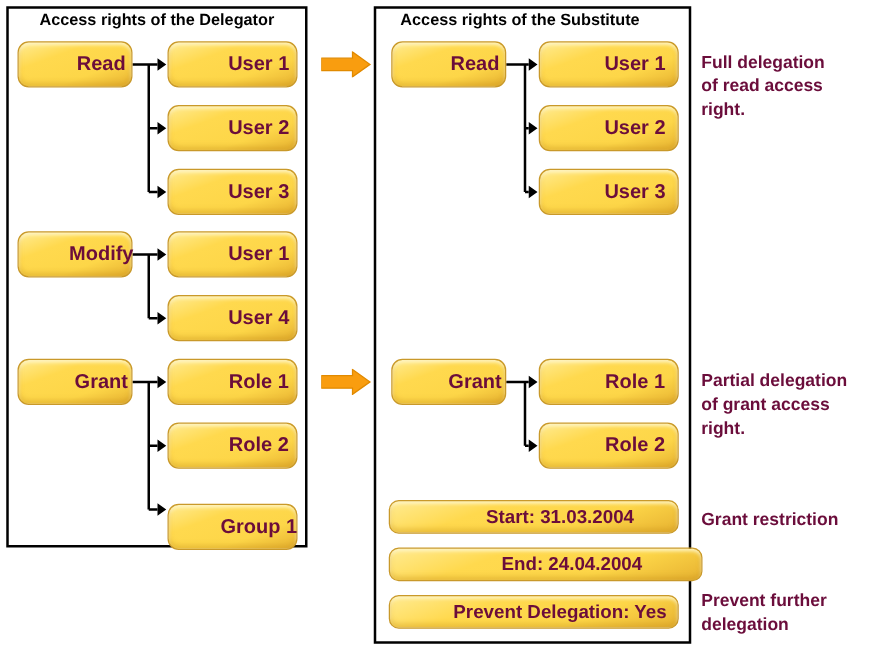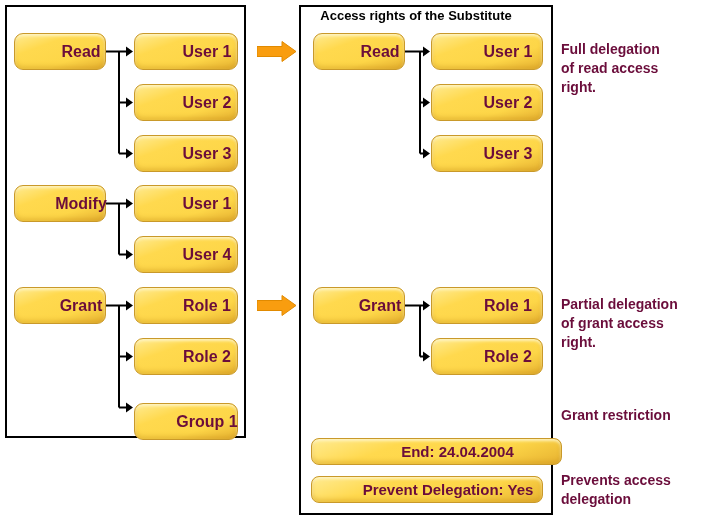--- a/index.html
+++ b/index.html
@@ -35,20 +35,21 @@
   #connector-overlay{left:0;top:0;}
 </style>
 </head>
 <body>
 
 <div id="page">
 
   <div class="panel" id="panel-left"></div>
   <div class="panel" id="panel-right"></div>
 
+  <div class="panel-title" id="title-left">Access rights of the Delegator</div>
   <div class="panel-title" id="title-right">Access rights of the Substitute</div>
 
   <svg id="connector-overlay" width="704" height="523" viewBox="0 0 704 523">
     <path fill="none" stroke="#000" stroke-width="2" d="M106 51.5H126M119 51.5V153.5M119 102.5H126M119 153.5H126M106 203.5H126M119 203.5V254.5M119 254.5H126M106 305.5H126M119 305.5V407.5M119 356.5H126M119 407.5H126"></path>
     <path fill="#000" d="M126 46.5L133 51.5L126 56.5ZM126 97.5L133 102.5L126 107.5ZM126 148.5L133 153.5L126 158.5ZM126 198.5L133 203.5L126 208.5ZM126 249.5L133 254.5L126 259.5ZM126 300.5L133 305.5L126 310.5ZM126 351.5L133 356.5L126 361.5ZM126 402.5L133 407.5L126 412.5Z"></path>
     <path fill="none" stroke="#000" stroke-width="2" d="M405 51.5H423M420 51.5V153.5M420 102.5H423M420 153.5H423M405 305.5H423M420 305.5V356.5M420 356.5H423"></path>
     <path fill="#000" d="M423 46.5L430 51.5L423 56.5ZM423 97.5L430 102.5L423 107.5ZM423 148.5L430 153.5L423 158.5ZM423 300.5L430 305.5L423 310.5ZM423 351.5L430 356.5L423 361.5Z"></path>
   </svg>
 
   <svg class="block-arrow" style="left:257px;top:41px" width="40" height="21" viewBox="0 0 40 21">
@@ -74,26 +75,27 @@
 
   <div class="ybox" style="left:313px;top:33px;width:92px">Read</div>
   <div class="ybox" style="left:431px;top:33px;width:112px">User 1</div>
   <div class="ybox" style="left:431px;top:84px;width:112px">User 2</div>
   <div class="ybox" style="left:431px;top:135px;width:112px">User 3</div>
 
   <div class="ybox" style="left:313px;top:287px;width:92px">Grant</div>
   <div class="ybox" style="left:431px;top:287px;width:112px">Role 1</div>
   <div class="ybox" style="left:431px;top:338px;width:112px">Role 2</div>
 
+  <div class="ybox wbox" style="left:311px;top:400px;width:232px">Start: 31.03.2004</div>
   <div class="ybox wbox" style="left:311px;top:438px;width:251px">End: 24.04.2004</div>
   <div class="ybox wbox" style="left:311px;top:476px;width:232px">Prevent Delegation: Yes</div>
 
   <div class="annotation" style="top:40px">Full delegation
 of read access
 right.</div>
   <div class="annotation" style="top:295px">Partial delegation
 of grant access
 right.</div>
   <div class="annotation" style="top:406px">Grant restriction</div>
-  <div class="annotation" style="top:471px">Prevents access
+  <div class="annotation" style="top:471px">Prevent further
 delegation</div>
 
 </div>
 
 </body></html>

